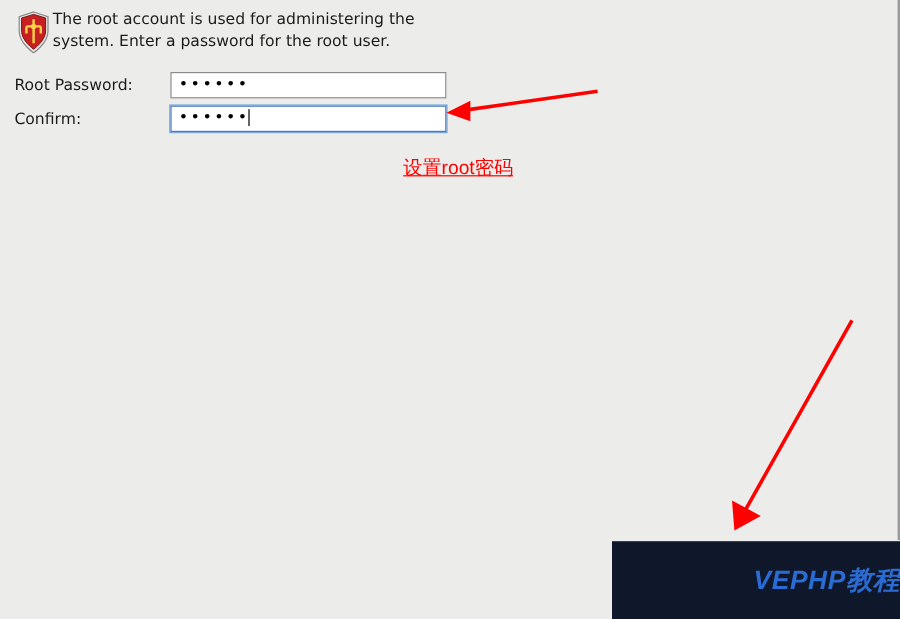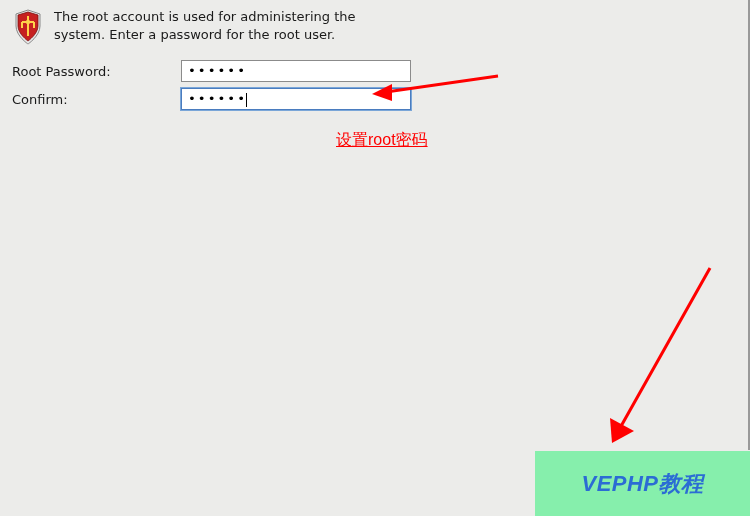--- a/index.html
+++ b/index.html
@@ -24,38 +24,36 @@
       width: 2px;
       height: 450px;
       background: #999;
     }
     .container {
       padding: 8px 12px;
     }
     .header-row {
       display: flex;
       align-items: flex-start;
-      gap: 10px;
       margin-bottom: 14px;
     }
     .shield-icon {
       width: 32px;
       height: 38px;
       flex-shrink: 0;
     }
     .description {
       line-height: 1.4;
       max-width: 320px;
       color: #1a1a1a;
     }
     .form-row {
       display: flex;
       align-items: center;
       margin-bottom: 6px;
-      gap: 39px;
     }
     .form-label {
       width: 130px;
       text-align: left;
       padding-right: 6px;
       color: #1a1a1a;
     }
     .password-input {
       width: 230px;
       height: 22px;
@@ -94,26 +92,26 @@
     }
     .annotation-arrow-2 {
       position: absolute;
       right: 30px;
       bottom: 60px;
     }
     .watermark-box {
       position: absolute;
       right: 0;
       bottom: 0;
-      width: 215px;
+      width: 240px;
       height: 65px;
-      background: #86efac;
+      background: #0f172a;
       display: flex;
       align-items: center;
-      justify-content: center;
+      justify-content: flex-end;
     }
     .watermark-text {
       color: #2b6cd4;
       font-size: 22px;
       font-weight: bold;
       font-style: italic;
       letter-spacing: 0.5px;
       font-family: "Microsoft YaHei", sans-serif;
     }
   </style>

